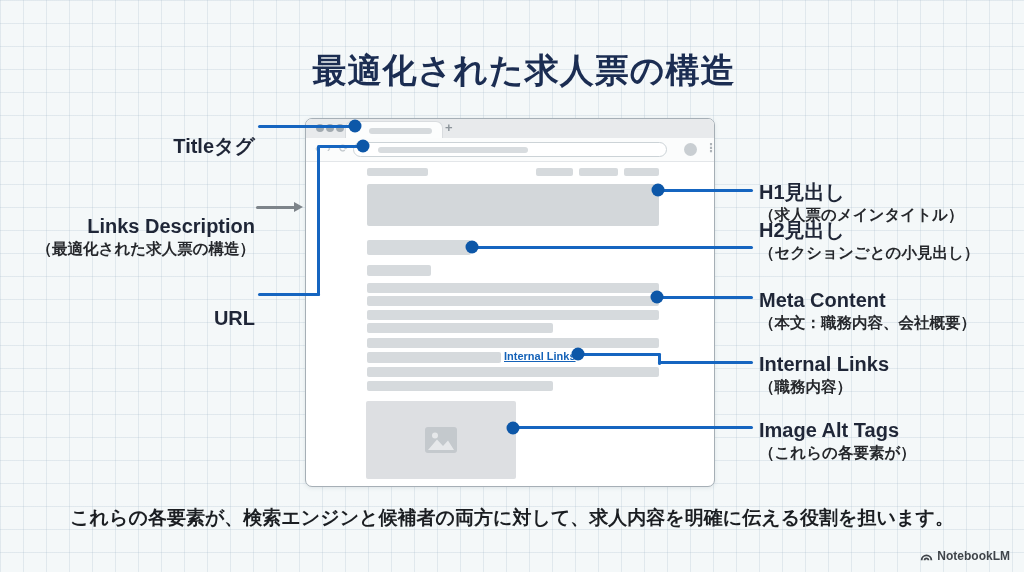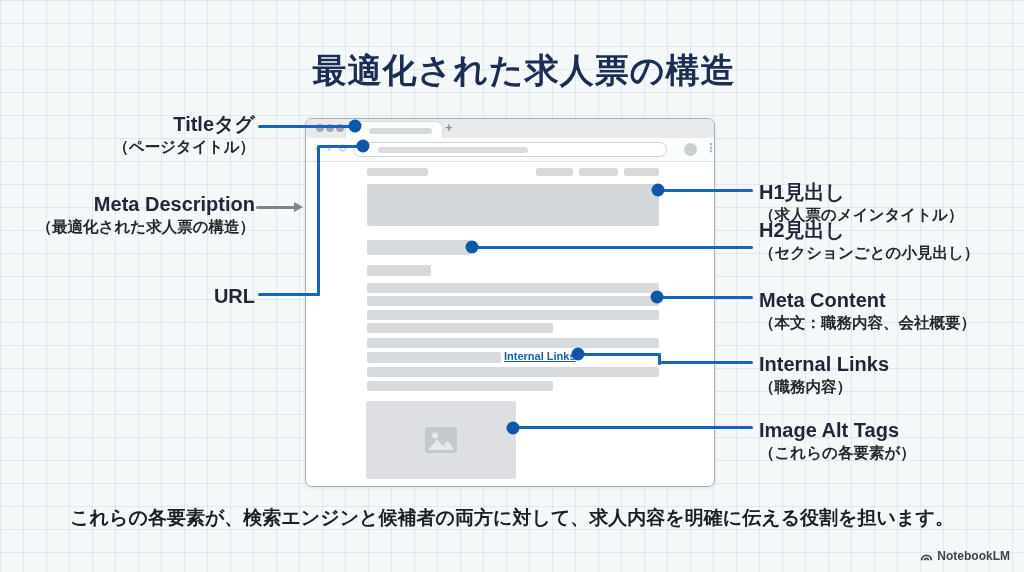--- a/index.html
+++ b/index.html
@@ -21,21 +21,21 @@
     letter-spacing:1px;
   }
   .footer{
     position:absolute;top:505px;left:0;width:100%;
     text-align:center;font-size:19px;font-weight:700;color:#1b1e22;
   }
   
   .lbl{position:absolute;line-height:1.2;}
   .lbl .main{font-size:20px;font-weight:800;color:#1f2637;line-height:24px;}
   .lbl .sub{font-size:15.5px;font-weight:700;color:#26282c;line-height:22px;}
-  .lbl.left{right:769px;text-align:right;}
+  .lbl.left{right:769px;text-align:right;margin-top:22px;}
   .lbl.right{left:759px;text-align:left;}
   
   .line{position:absolute;background:#1565c0;height:3px;border-radius:1.5px;z-index:6;}
   .vline{position:absolute;background:#1565c0;width:3px;border-radius:1.5px;z-index:6;}
   .dot{position:absolute;width:13px;height:13px;border-radius:50%;background:#0d57a8;
        transform:translate(-50%,-50%);z-index:7;}
   .arrow-line{position:absolute;background:#7d848a;height:3px;border-radius:1.5px;z-index:6;}
   .arrow-head{position:absolute;width:0;height:0;z-index:6;
       border-top:5px solid transparent;border-bottom:5px solid transparent;
       border-left:9px solid #7d848a;}
@@ -74,24 +74,23 @@
 </style>
 </head>
 <body>
 
 <div class="stage">
 
   <h1 class="title">最適化された求人票の構造</h1>
 
   <div class="lbl left" style="top:112px">
     <div class="main">Titleタグ</div>
-    <div class="sub">（ページタイトル）</div>
   </div>
   <div class="lbl left" style="top:192px">
-    <div class="main">Meta Description</div>
+    <div class="main">Links Description</div>
     <div class="sub">（最適化された求人票の構造）</div>
   </div>
   <div class="lbl left" style="top:284px">
     <div class="main">URL</div>
   </div>
 
   <div class="lbl right" style="top:180px">
     <div class="main">H1見出し</div>
     <div class="sub">（求人票のメインタイトル）</div>
   </div>

